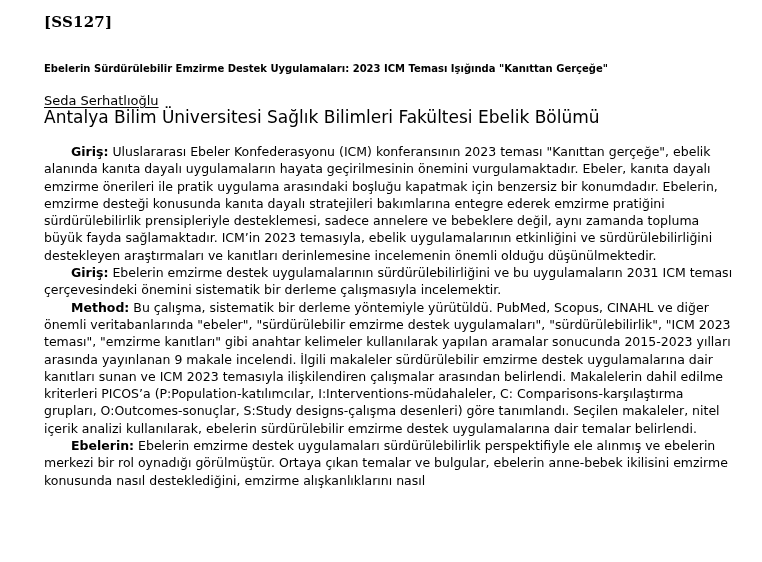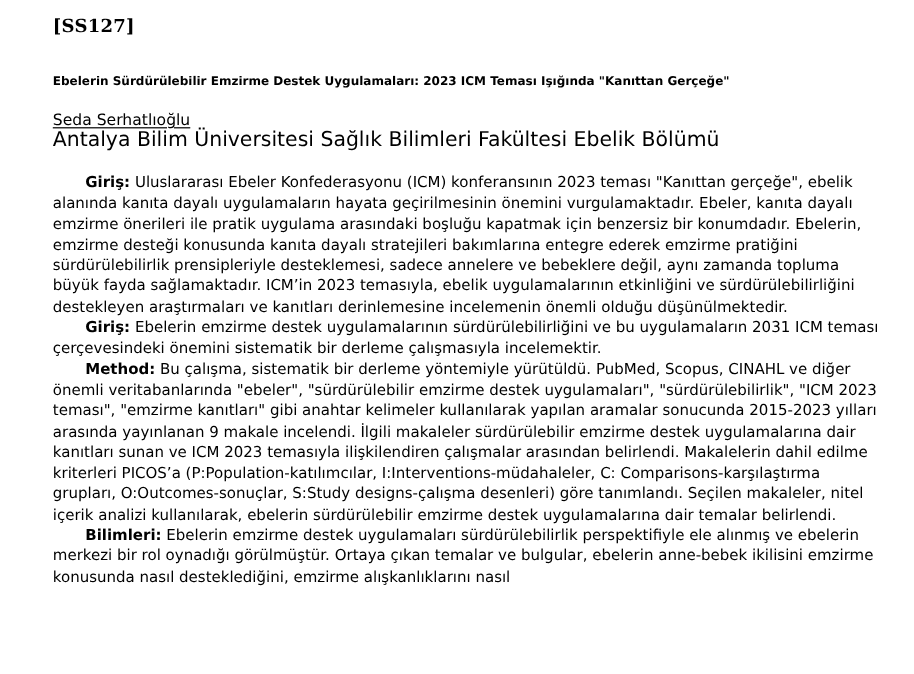--- a/index.html
+++ b/index.html
@@ -75,16 +75,16 @@
   <div class="affiliation">Antalya Bilim Üniversitesi Sağlık Bilimleri Fakültesi Ebelik Bölümü</div>
 
   <div class="abstract-body">
 
     <p><b class="lbl">Giriş:</b> <span>Uluslararası Ebeler Konfederasyonu (ICM) konferansının 2023 teması "Kanıttan gerçeğe", ebelik alanında kanıta dayalı uygulamaların hayata geçirilmesinin önemini vurgulamaktadır. Ebeler, kanıta dayalı emzirme önerileri ile pratik uygulama arasındaki boşluğu kapatmak için benzersiz bir konumdadır. Ebelerin, emzirme desteği konusunda kanıta dayalı stratejileri bakımlarına entegre ederek emzirme pratiğini sürdürülebilirlik prensipleriyle desteklemesi, sadece annelere ve bebeklere değil, aynı zamanda topluma büyük fayda sağlamaktadır. ICM’in 2023 temasıyla, ebelik uygulamalarının etkinliğini ve sürdürülebilirliğini destekleyen araştırmaları ve kanıtları derinlemesine incelemenin önemli olduğu düşünülmektedir.</span></p>
 
     <p><b class="lbl">Giriş:</b> <span>Ebelerin emzirme destek uygulamalarının sürdürülebilirliğini ve bu uygulamaların 2031 ICM teması çerçevesindeki önemini sistematik bir derleme çalışmasıyla incelemektir.</span></p>
 
     <p><b class="lbl">Method:</b> <span>Bu çalışma, sistematik bir derleme yöntemiyle yürütüldü. PubMed, Scopus, CINAHL ve diğer önemli veritabanlarında "ebeler", "sürdürülebilir emzirme destek uygulamaları", "sürdürülebilirlik", "ICM 2023 teması", "emzirme kanıtları" gibi anahtar kelimeler kullanılarak yapılan aramalar sonucunda 2015-2023 yılları arasında yayınlanan 9 makale incelendi. İlgili makaleler sürdürülebilir emzirme destek uygulamalarına dair kanıtları sunan ve ICM 2023 temasıyla ilişkilendiren çalışmalar arasından belirlendi. Makalelerin dahil edilme kriterleri PICOS’a (P:Population-katılımcılar, I:Interventions-müdahaleler, C: Comparisons-karşılaştırma grupları, O:Outcomes-sonuçlar, S:Study designs-çalışma desenleri) göre tanımlandı. Seçilen makaleler, nitel içerik analizi kullanılarak, ebelerin sürdürülebilir emzirme destek uygulamalarına dair temalar belirlendi.</span></p>
 
-    <p><b class="lbl">Bilimleri:</b> <span>Ebelerin emzirme destek uygulamaları sürdürülebilirlik perspektifiyle ele alınmış ve ebelerin merkezi bir rol oynadığı görülmüştür. Ortaya çıkan temalar ve bulgular, ebelerin anne-bebek ikilisini emzirme konusunda nasıl desteklediğini, emzirme alışkanlıklarını nasıl</span></p>
+    <p><b class="lbl">Ebelerin:</b> <span>Ebelerin emzirme destek uygulamaları sürdürülebilirlik perspektifiyle ele alınmış ve ebelerin merkezi bir rol oynadığı görülmüştür. Ortaya çıkan temalar ve bulgular, ebelerin anne-bebek ikilisini emzirme konusunda nasıl desteklediğini, emzirme alışkanlıklarını nasıl</span></p>
 
   </div>
 </div>
 
 </body></html>

